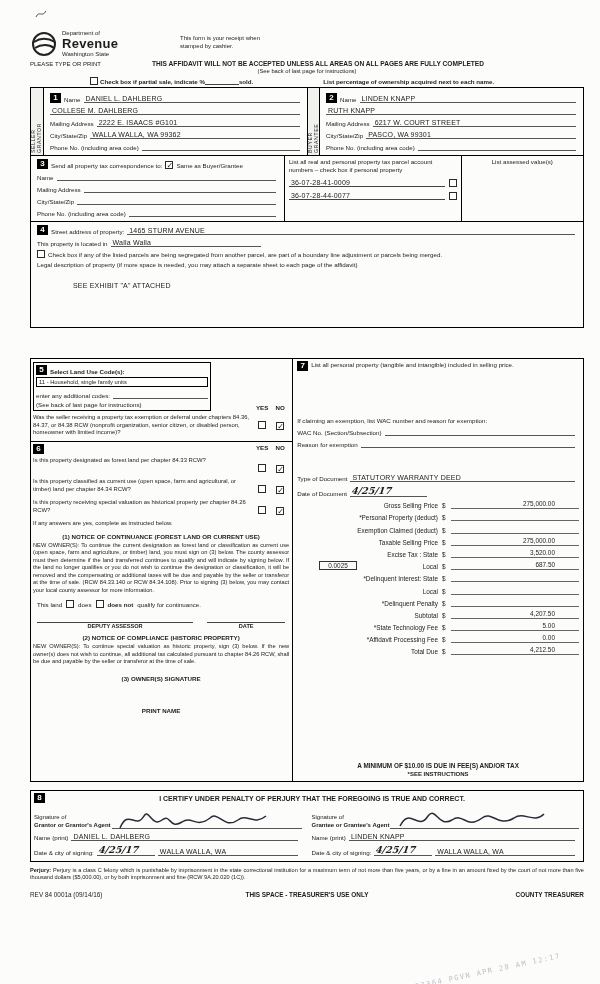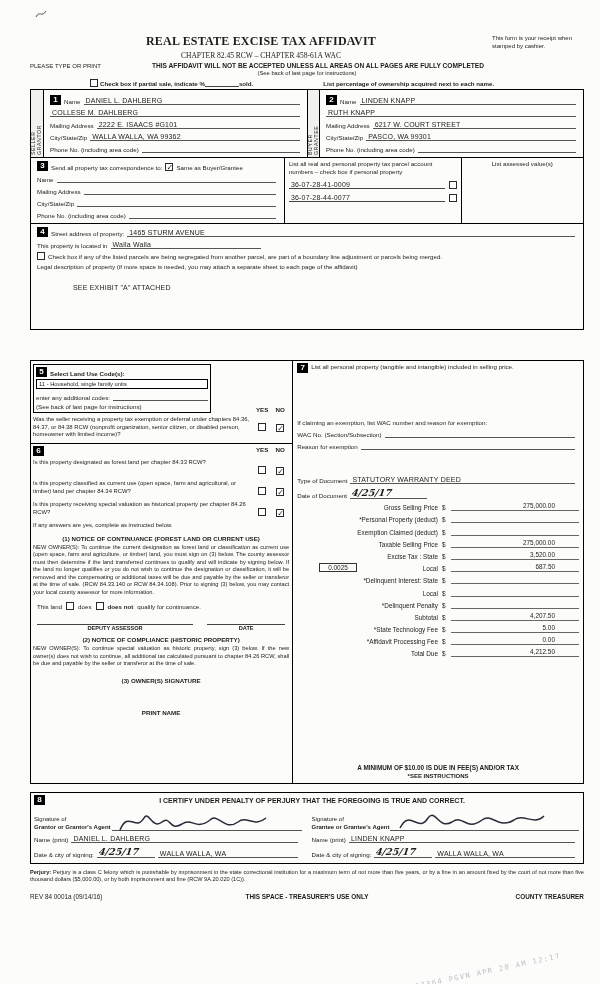--- a/index.html
+++ b/index.html
@@ -111,23 +111,31 @@
 
 <div class="page">
 
   <svg class="penmark" width="16" height="12" viewBox="0 0 16 12">
       <path d="M2 9 C5 2 8 10 12 3" fill="none" stroke="#555" stroke-width="1"></path>
     </svg>
 
   <div class="content">
 
     <div class="hdr">
-      <div class="title-block">
-        <div class="title">REAL ESTATE EXCISE TAX AFFIDAVIT</div>
-        <div class="subtitle">CHAPTER 82.45 RCW – CHAPTER 458-61A WAC</div>
+      <div class="logo">
+        <svg width="28" height="28" viewBox="0 0 28 28">
+          <circle cx="14" cy="14" r="11" fill="none" stroke="#222" stroke-width="2"></circle>
+          <path d="M4 12 C10 8 18 8 25 12" fill="none" stroke="#222" stroke-width="2"></path>
+          <path d="M5 18 C11 14 19 14 24 18" fill="none" stroke="#222" stroke-width="2"></path>
+        </svg>
+        <div class="logo-txt">
+          <div class="sm">Department of</div>
+          <div class="big">Revenue</div>
+          <div class="sub">Washington State</div>
+        </div>
       </div>
       <div class="receipt">This form is your receipt when stamped by cashier.</div>
     </div>
 
     <div class="warnrow">
       <div class="typeprint">PLEASE TYPE OR PRINT</div>
       <div class="warn">THIS AFFIDAVIT WILL NOT BE ACCEPTED UNLESS ALL AREAS ON ALL PAGES ARE FULLY COMPLETED</div>
       <div style="width:70px" class="gap"></div>
     </div>
     <div class="seeback">(See back of last page for instructions)</div>

